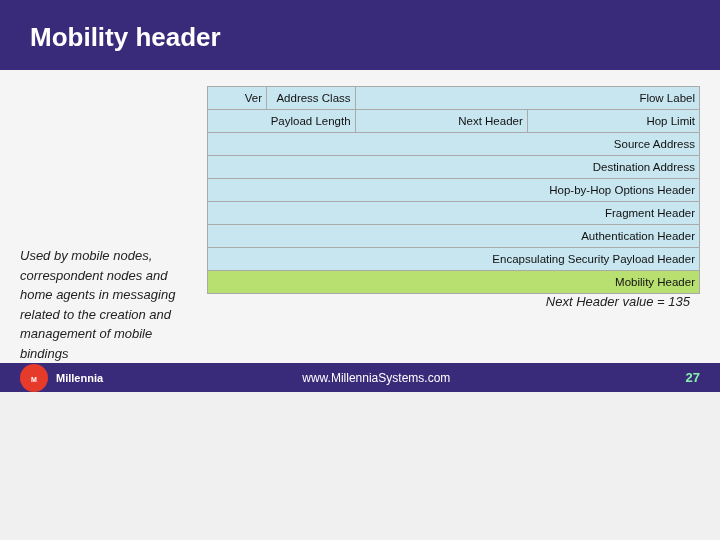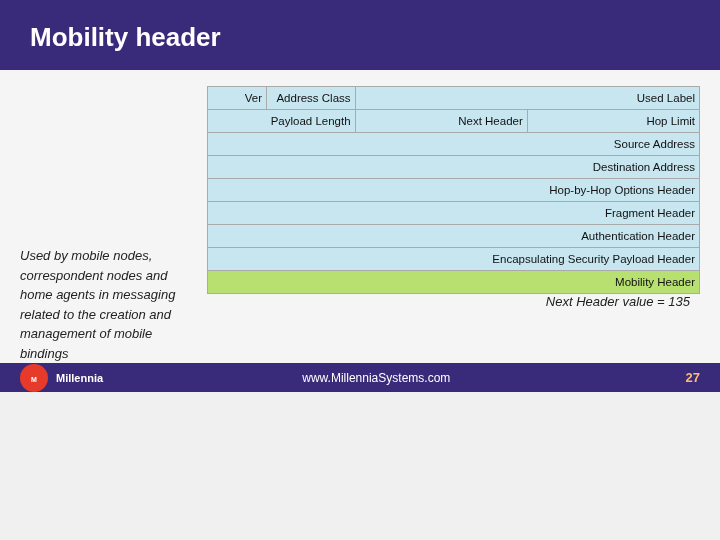--- a/index.html
+++ b/index.html
@@ -105,21 +105,21 @@
     .logo-text {
       color: white;
       font-size: 11px;
       font-weight: bold;
     }
     .bottom-url {
       color: white;
       font-size: 12px;
     }
     .bottom-page {
-      color: #fdba74;
+      color: #86efac;
       font-size: 13px;
       font-weight: bold;
       margin-left: 36px;
     }
   </style>
 </head>
 <body>
 
 <div class="slide">
   <div class="header-bar">
@@ -131,21 +131,21 @@
       <p>Used by mobile nodes, correspondent nodes and home agents in messaging related to the creation and management of mobile bindings</p>
     </div>
 
     <div class="diagram-area">
       <table class="ipv6-table">
         <tbody>
 
           <tr>
             <td style="width:12%">Ver</td>
             <td style="width:18%">Address Class</td>
-            <td colspan="2" style="width:70%">Used Label</td>
+            <td colspan="2" style="width:70%">Flow Label</td>
           </tr>
 
           <tr>
             <td colspan="2" style="width:30%">Payload Length</td>
             <td style="width:35%">Next Header</td>
             <td style="width:35%">Hop Limit</td>
           </tr>
 
           <tr>
             <td colspan="4">Source Address</td>

